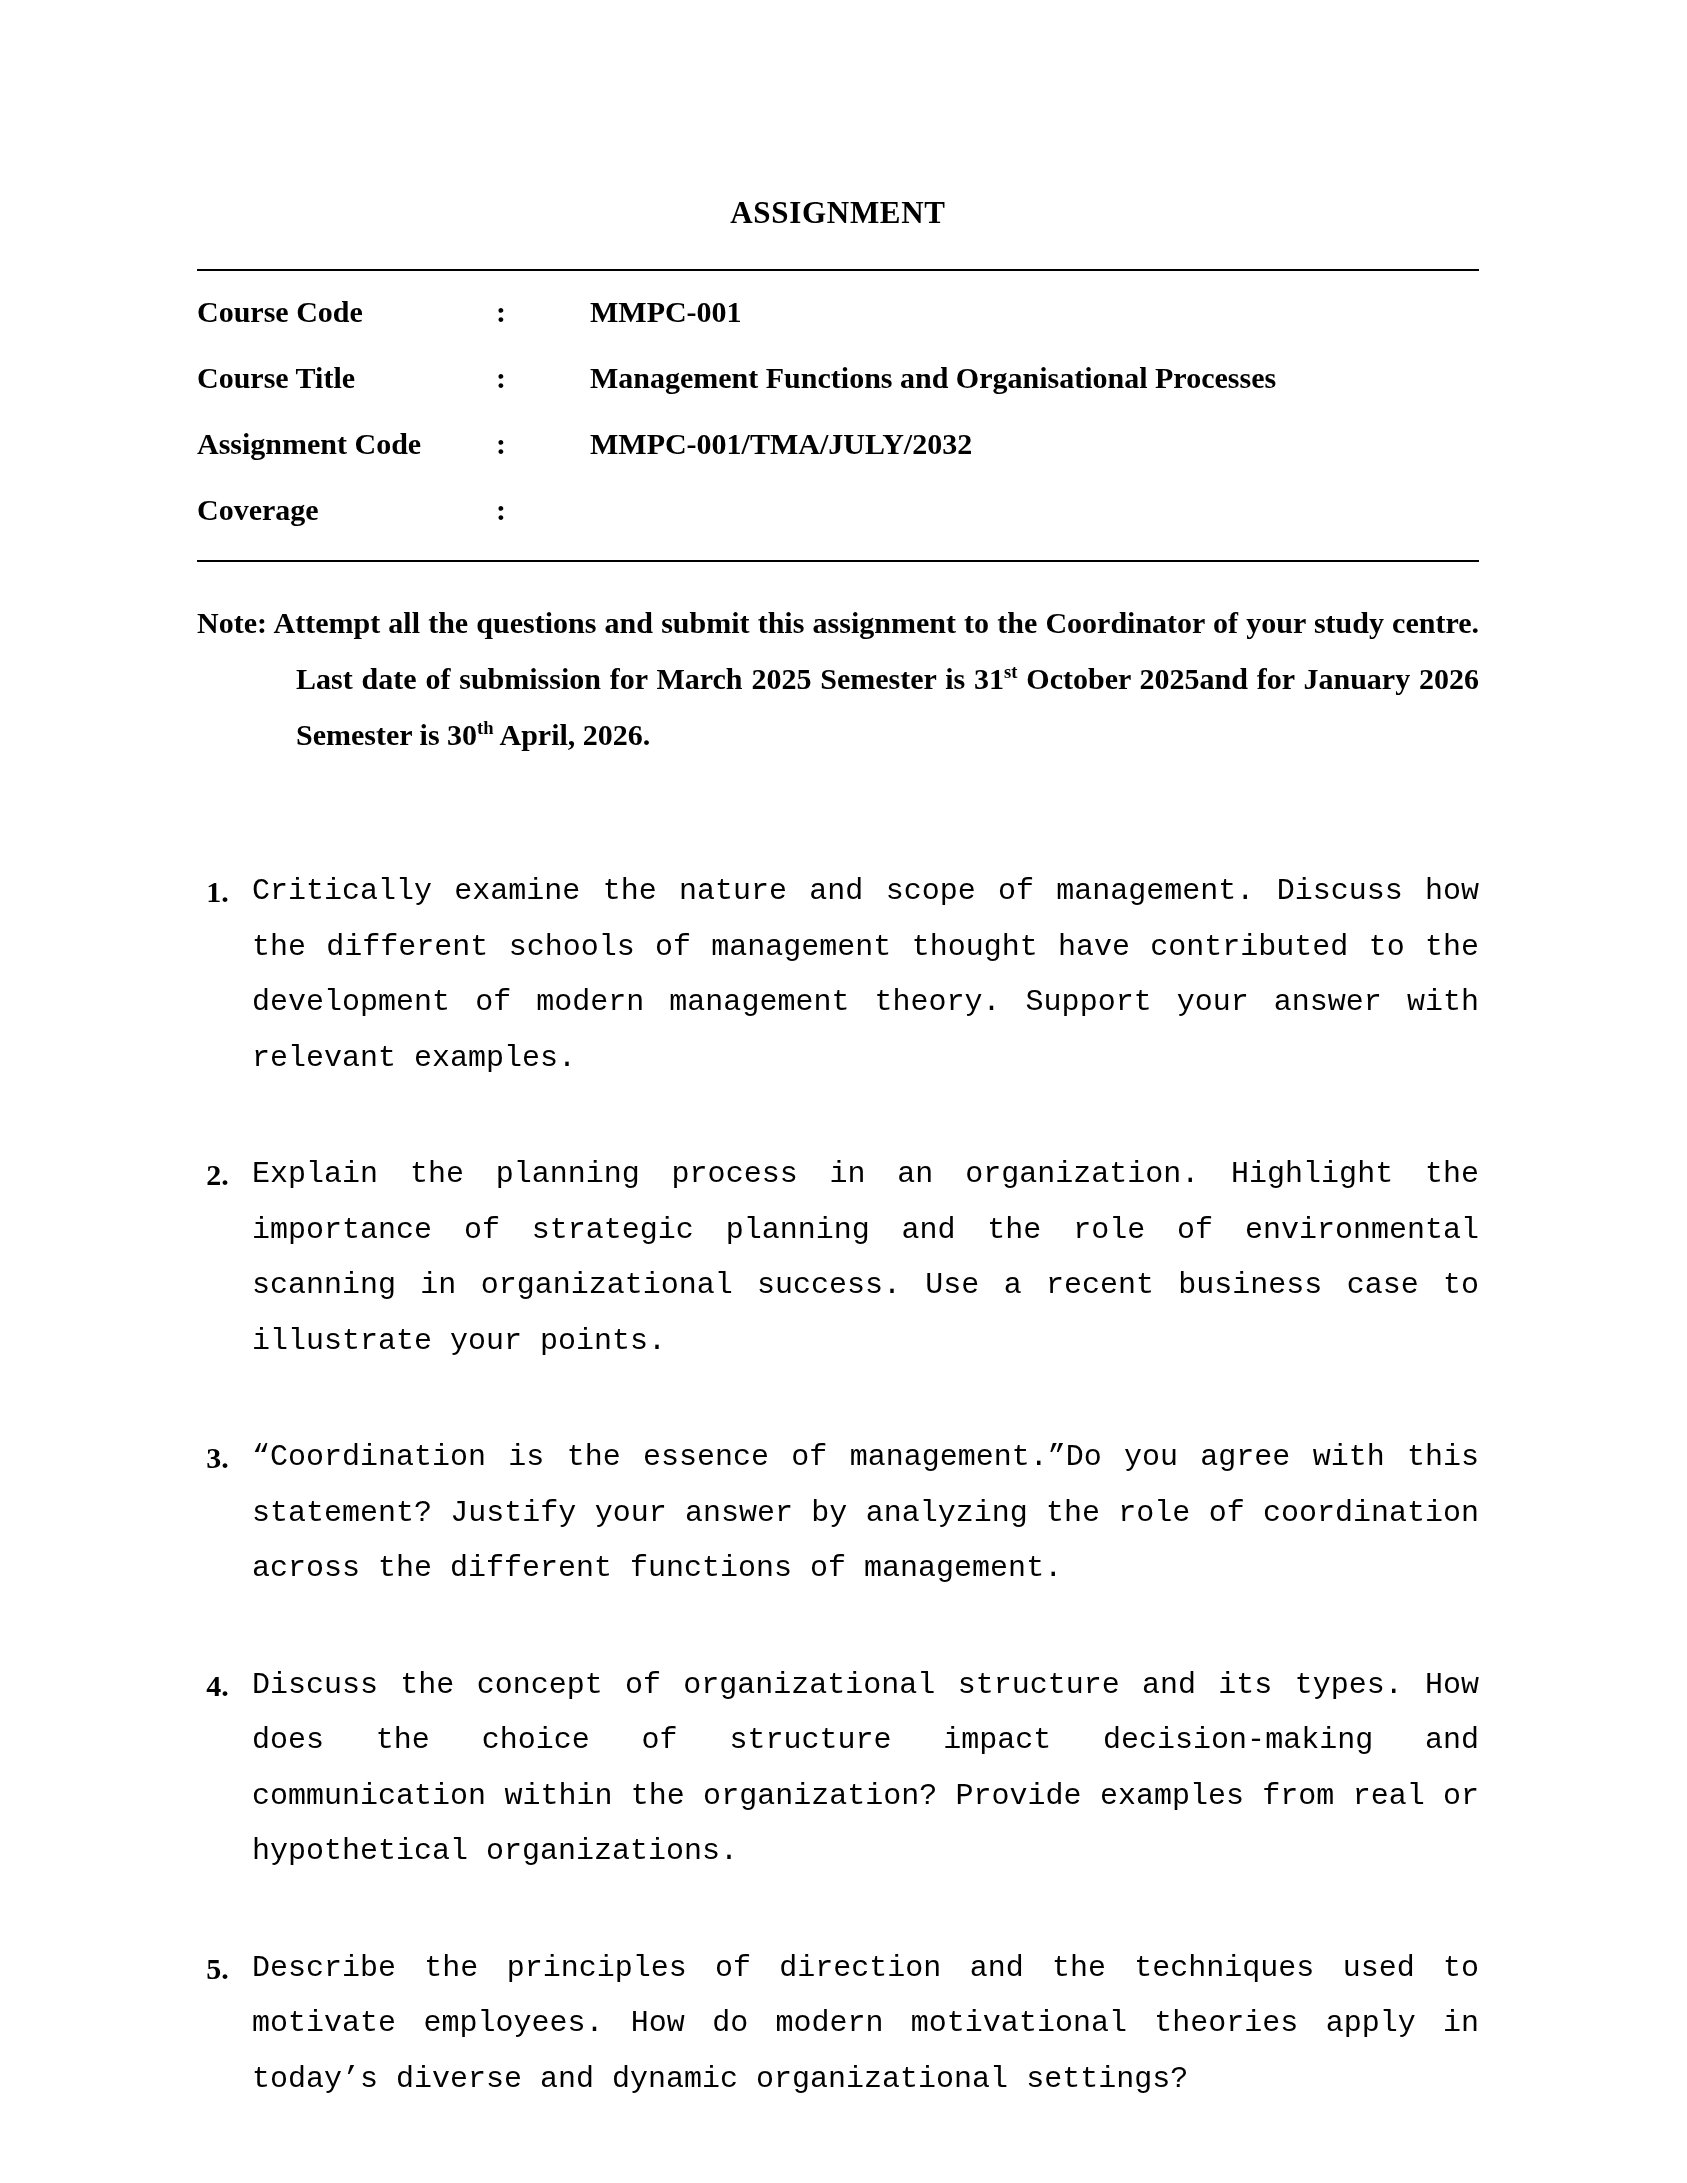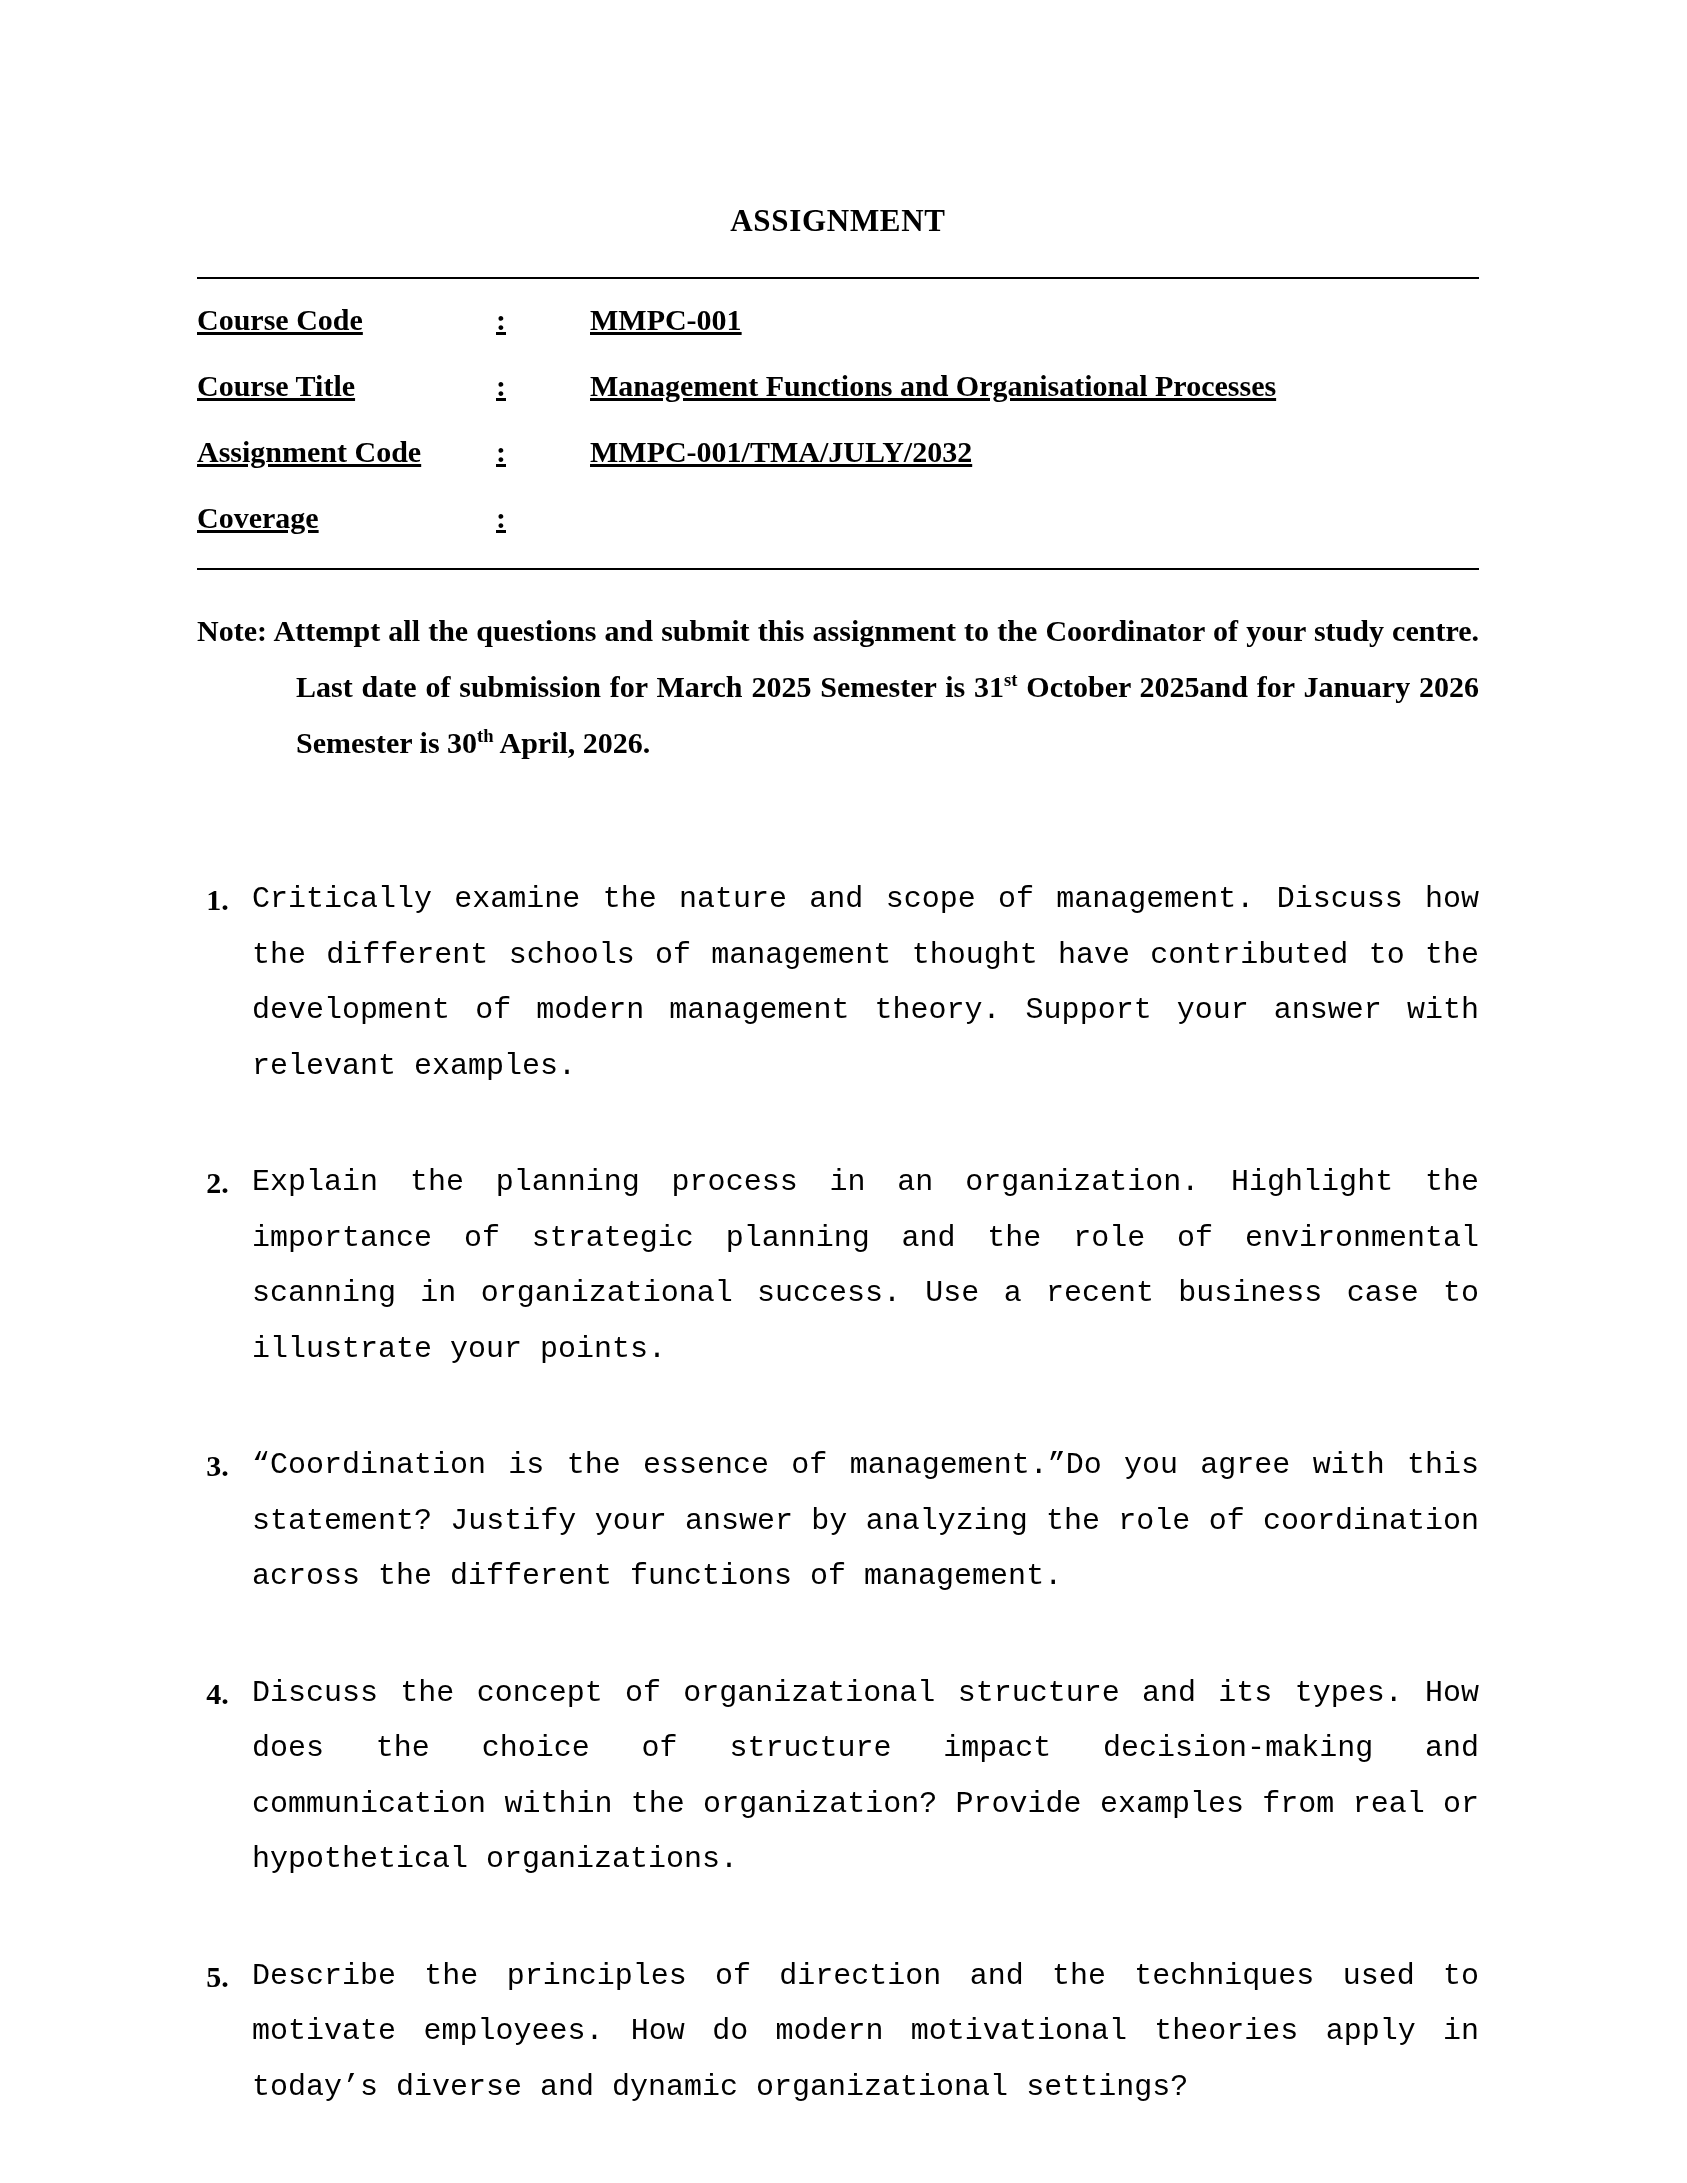--- a/index.html
+++ b/index.html
@@ -9,42 +9,41 @@
     height: 2183px;
     position: relative;
     font-family: "Liberation Serif", "DejaVu Serif", serif;
     color: #000000;
     font-size: 30px;
     overflow: hidden;
   }
   .content {
     position: absolute;
     left: 197px;
-    top: 8px;
+    top: 0;
     width: 1282px;
   }
   .doc-title {
     margin-top: 195px;
     text-align: center;
     font-weight: bold;
     font-size: 31px;
     letter-spacing: 0.7px;
   }
   .course-table {
     margin-top: 38px;
     border-top: 2px solid #000;
     border-bottom: 2px solid #000;
     padding: 8px 0 17px 0;
   }
   .course-row {
     display: grid;
     grid-template-columns: 299px 94px 1fr;
     font-weight: bold;
     padding: 16px 0;
-    text-decoration: underline;
   }
   .note {
     margin-top: 33px;
     font-weight: bold;
     text-align: justify;
     padding-left: 99px;
     text-indent: -99px;
     line-height: 1.87;
   }
   sup {

